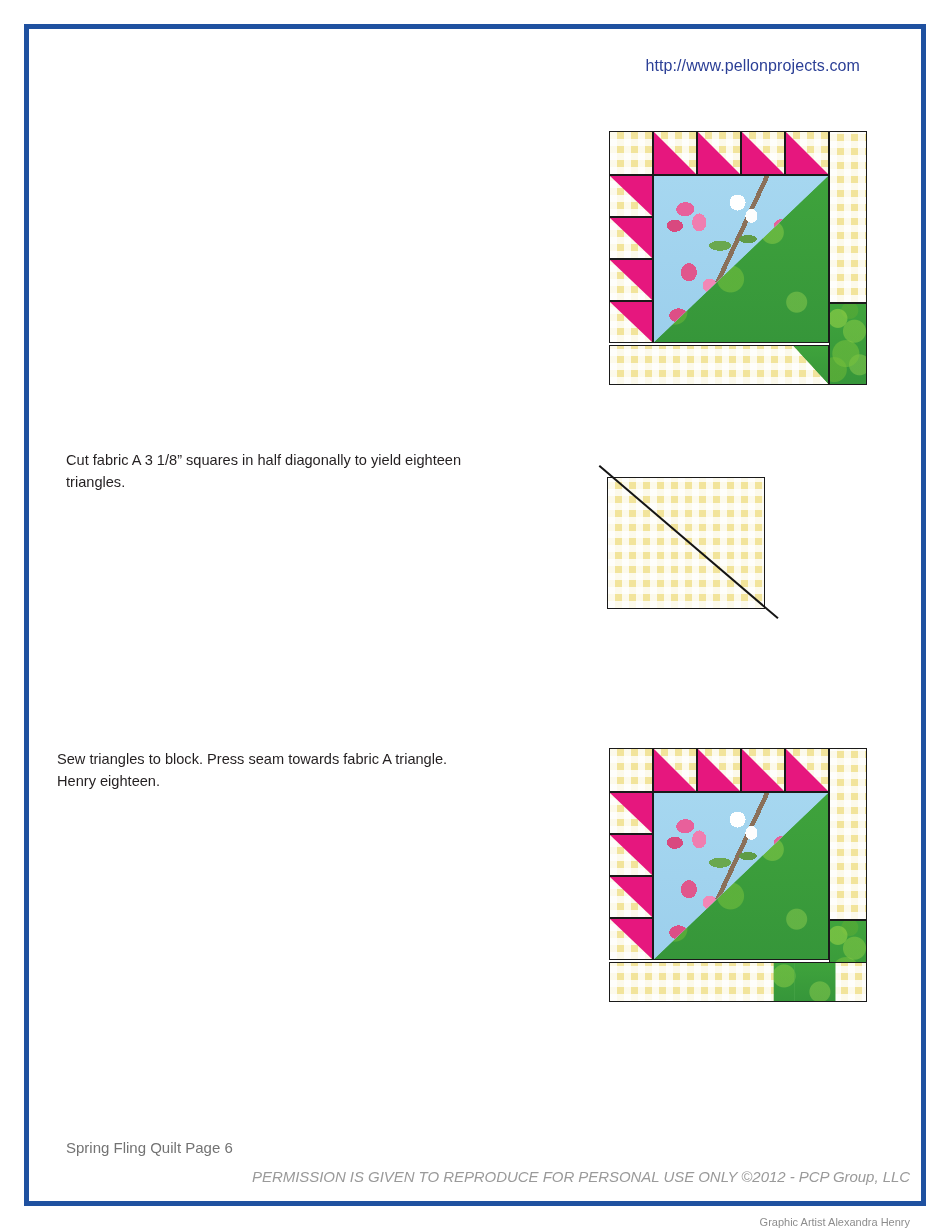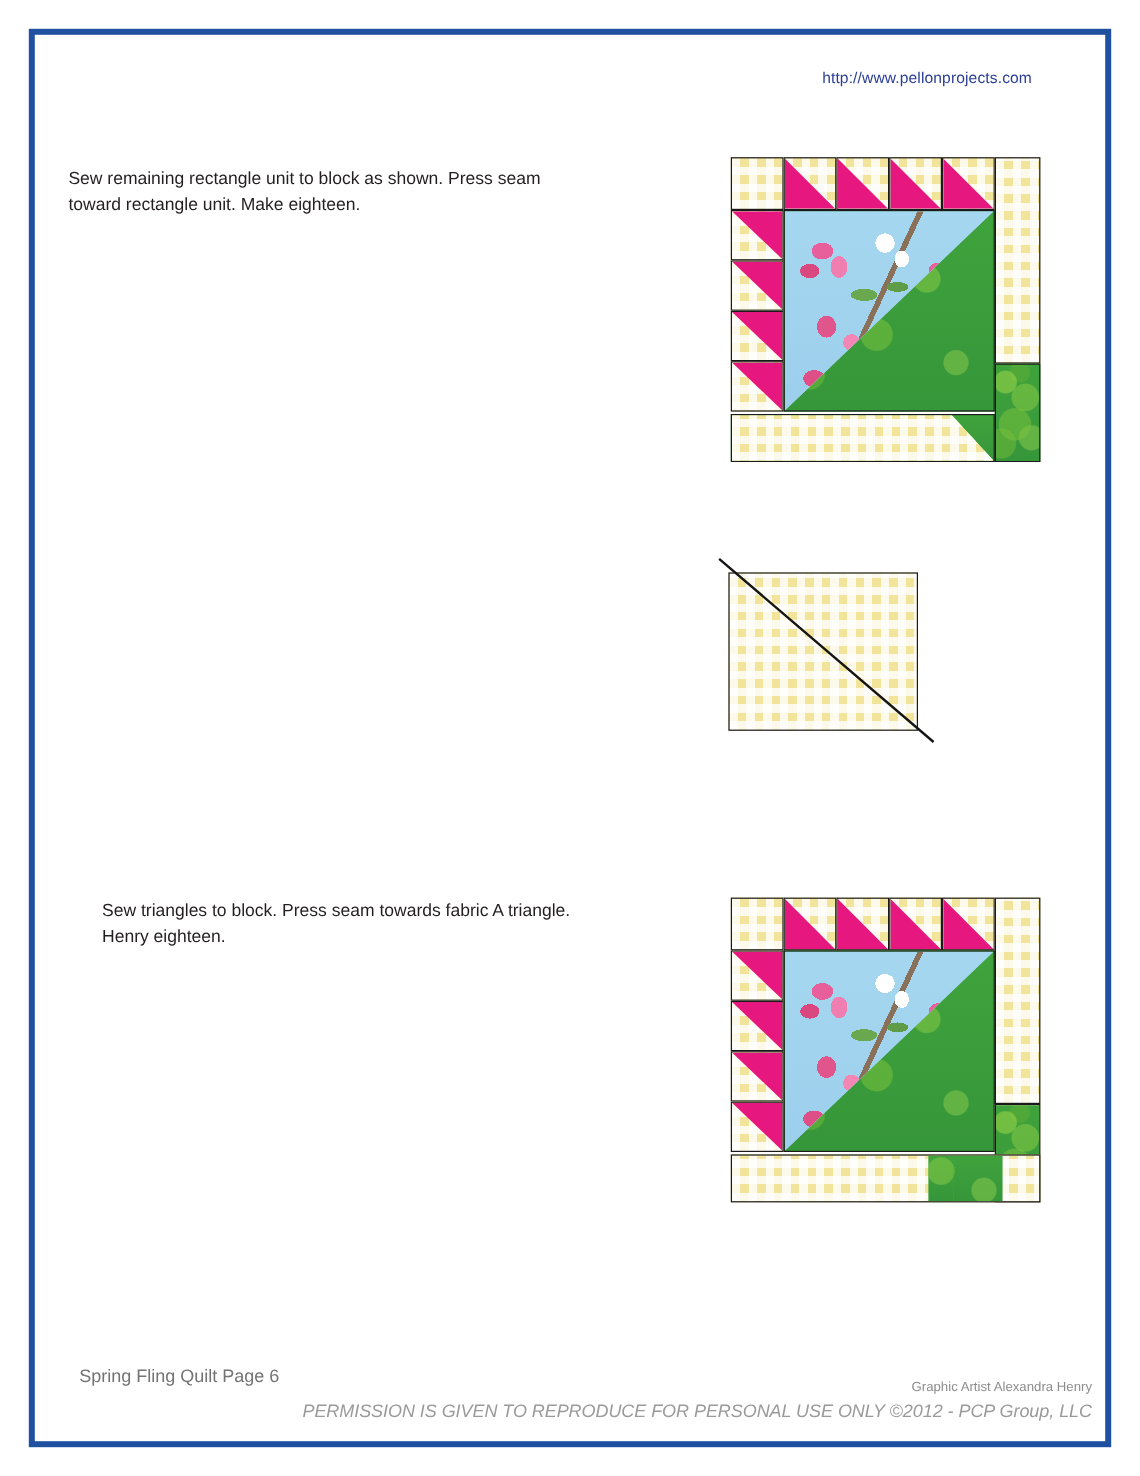--- a/index.html
+++ b/index.html
@@ -26,50 +26,50 @@
     width: 902px;
     height: 1182px;
     border: 5px solid #1f51a0;
   }
 
   .site-url {
     position: absolute;
     left: 0; top: 57px;
     width: 860px;
     text-align: right;
-    font-size: 13px;
+    font-size: 16px;
     color: #2b3f96;
     letter-spacing: 0.1px;
     padding-left: 21px;
   }
 
   
   .instr {
     position: absolute;
     color: #231f20;
     font-size: 14.6px;
     line-height: 1.52;
     text-align: justify;
   }
   .instr .l2 { text-align: left; }
 
   .instr-1 { left: 57px; top: 138px; width: 505px; }
   .instr-2 { left: 66px; top: 449px; width: 512px; }
-  .instr-3 { left: 57px; top: 748px; width: 505px; margin-left: 28px; }
+  .instr-3 { left: 57px; top: 748px; width: 505px; }
 
   
   .footer-title {
     position: absolute;
     left: 66px; top: 1139px;
     font-size: 15px;
     color: #737373;
   }
   .footer-artist {
     position: absolute;
-    right: 40px; top: 1150px;
+    right: 40px; top: 1216px;
     font-size: 11px;
     color: #8d8d8d;
     text-align: right;
   }
   .footer-perm {
     position: absolute;
     right: 40px; top: 1168px;
     font-size: 15px;
     color: #9a9a9a;
     letter-spacing: -0.05px;
@@ -173,25 +173,25 @@
 </style>
 </head>
 <body>
 
 <div class="page">
 
   <div class="page-border"></div>
 
   <div class="site-url">http://www.pellonprojects.com</div>
 
-  <div class="instr instr-1">
-    <div>Sew remaining rectangle unit to block as shown.  Press seam</div>
-    <div class="l2">toward rectangle unit.  Make eighteen.</div>
-  </div>
-
+
+  <div class="instr instr-2">
+    <div>Cut fabric A 3 1/8” squares in half diagonally to yield eighteen</div>
+    <div class="l2">triangles.</div>
+  </div>
 
   <div class="instr instr-3">
     <div>Sew triangles to block.  Press seam towards fabric A triangle.</div>
     <div class="l2">Henry eighteen.</div>
   </div>
 
   <div class="block block-1">
 
     <div class="cell outl f-ging" style="left:0px; top:0px; width:44px; height:44px;"></div>
 

